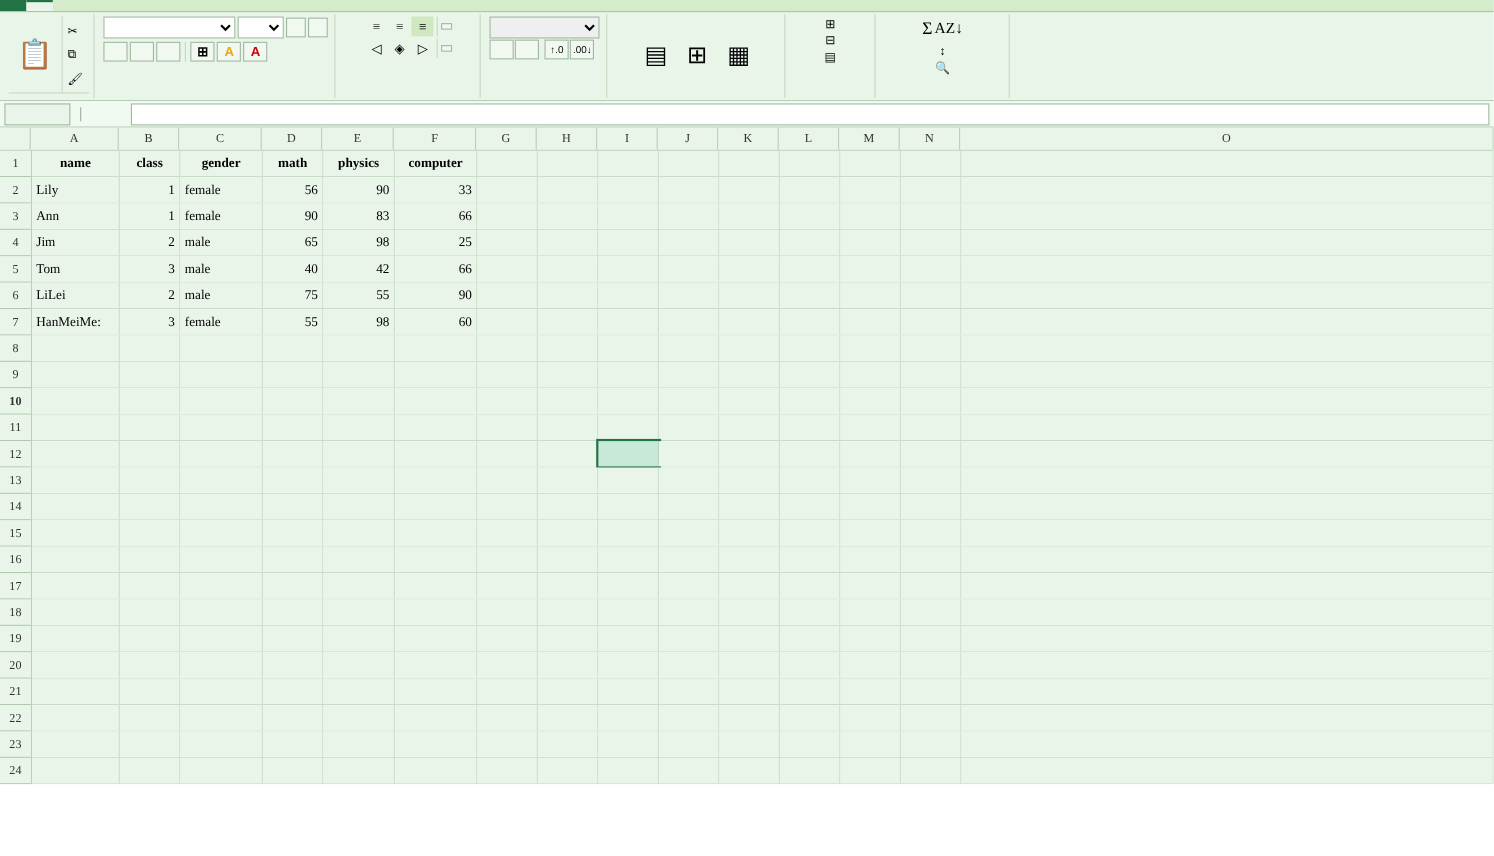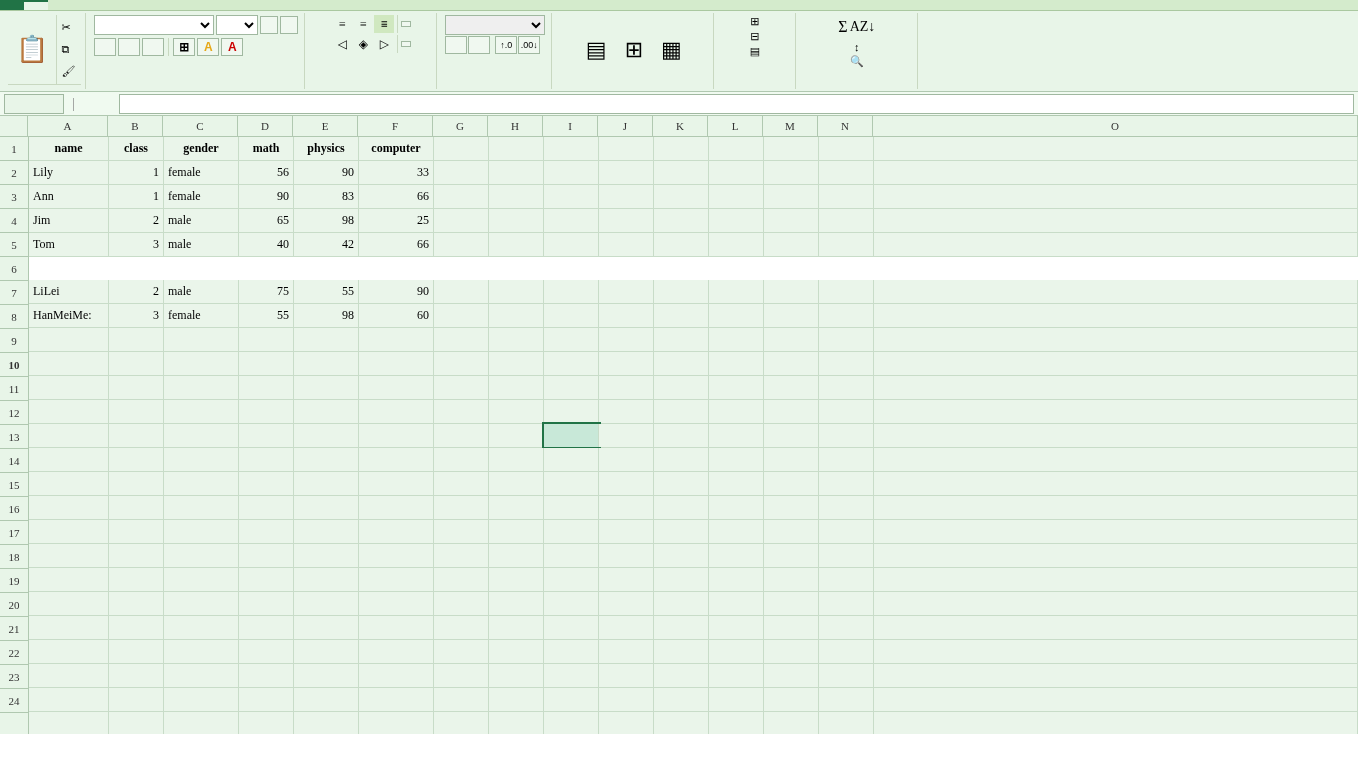--- a/index.html
+++ b/index.html
@@ -371,21 +371,21 @@
           <div class="grid-cell" style="width: 55px; min-width: 55px;"></div>
           <div class="grid-cell" style="width: 55px; min-width: 55px;"></div>
           <div class="grid-cell" style="width: 55px; min-width: 55px;"></div>
           <div class="grid-cell" style="width: 55px; min-width: 55px;"></div>
           <div class="grid-cell" style="width: 55px; min-width: 55px;"></div>
           <div class="grid-cell" style="width: 55px; min-width: 55px;"></div>
           <div class="grid-cell" style="width: 55px; min-width: 55px;"></div>
           <div class="grid-cell" style="width: 55px; min-width: 55px;"></div>
           <div class="grid-cell" style="flex: 1 1 0%;"></div>
         </div>
-        <div class="grid-row" style="min-height: 24px; height: 24px; margin-top: 23px;">
+        <div class="grid-row" style="min-height: 24px; height: 24px;">
           <div class="grid-cell" style="width: 80px; min-width: 80px;">LiLei</div>
           <div class="grid-cell number" style="width: 55px; min-width: 55px;">2</div>
           <div class="grid-cell" style="width: 75px; min-width: 75px;">male</div>
           <div class="grid-cell number" style="width: 55px; min-width: 55px;">75</div>
           <div class="grid-cell number" style="width: 65px; min-width: 65px;">55</div>
           <div class="grid-cell number" style="width: 75px; min-width: 75px;">90</div>
           <div class="grid-cell" style="width: 55px; min-width: 55px;"></div>
           <div class="grid-cell" style="width: 55px; min-width: 55px;"></div>
           <div class="grid-cell" style="width: 55px; min-width: 55px;"></div>
           <div class="grid-cell" style="width: 55px; min-width: 55px;"></div>

